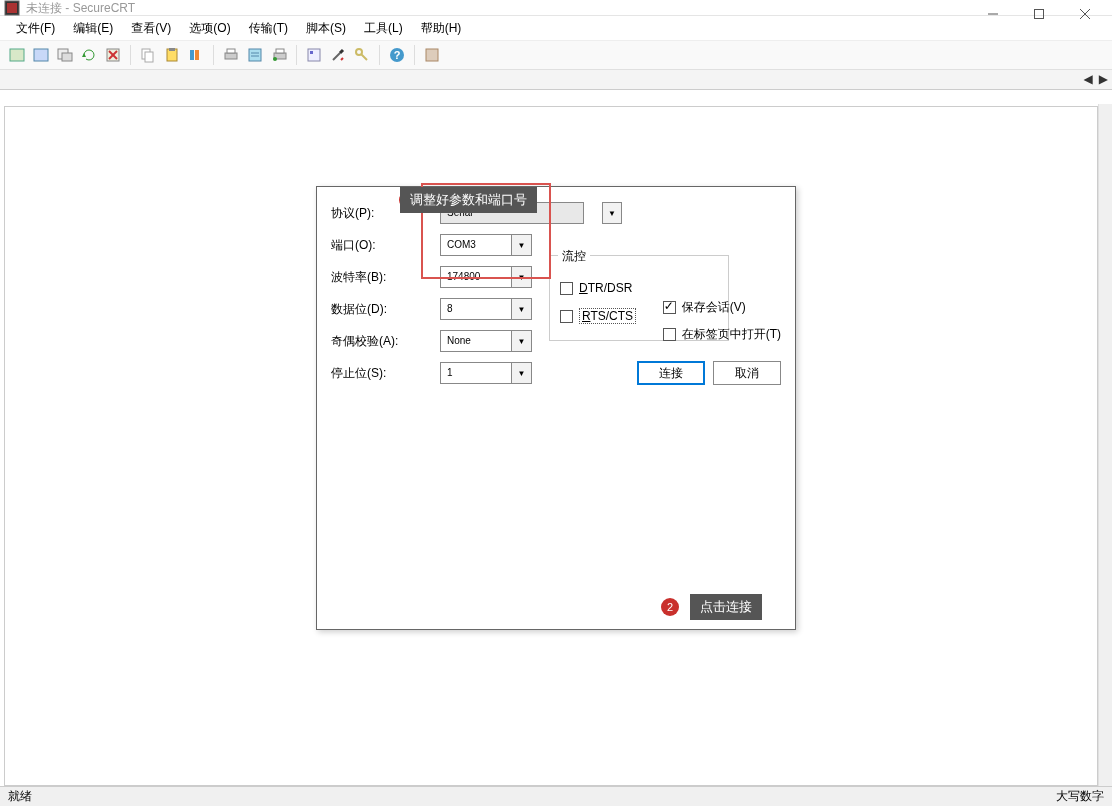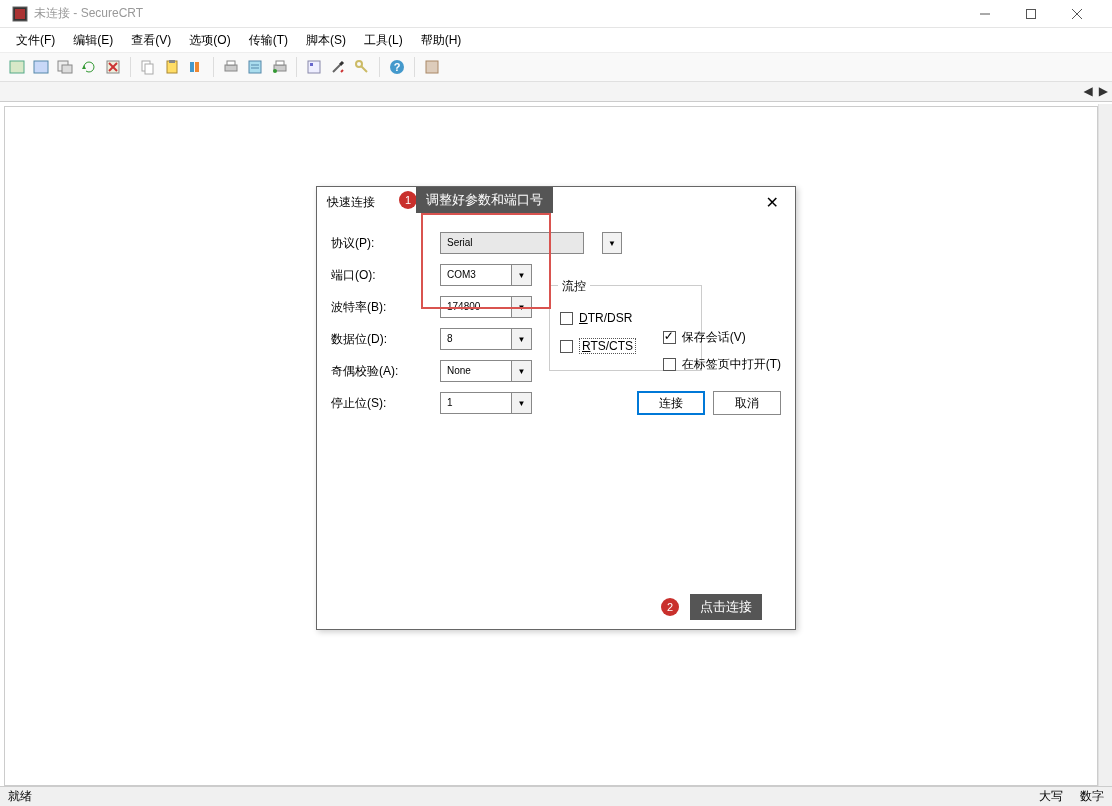--- a/index.html
+++ b/index.html
@@ -1,18 +1,18 @@
 <!DOCTYPE html>
 <html><head>
 <meta charset="utf-8">
 <style>
 * { box-sizing: border-box; margin: 0; padding: 0; font-family: "Microsoft YaHei", "SimSun", sans-serif; }
 body { width: 1112px; height: 806px; background: #fff; position: relative; overflow: hidden; font-size: 12px; }
 
-.titlebar { height: 28px; background: #fff; display: flex; align-items: center; padding: 0 12px; border-bottom: 1px solid #e5e5e5; }
+.titlebar { height: 16px; background: #fff; display: flex; align-items: flex-start; padding: 0 4px; border-bottom: 1px solid #e5e5e5; }
 .titlebar .app-icon { width: 16px; height: 16px; margin-right: 6px; }
 .titlebar .title { color: #999; font-size: 12px; }
 .titlebar .win-controls { margin-left: auto; display: flex; }
 .titlebar .win-btn { width: 46px; height: 28px; display: flex; align-items: center; justify-content: center; color: #888; }
 .titlebar .win-btn svg { stroke: #555; }
 
 .menubar { height: 24px; background: #fff; display: flex; align-items: center; padding: 0 8px; gap: 2px; }
 .menubar .menu-item { padding: 2px 8px; font-size: 12px; color: #000000; cursor: default; }
 
 .toolbar { height: 30px; background: #f9f9f9; border-top: 1px solid #eee; border-bottom: 1px solid #e0e0e0; display: flex; align-items: center; padding: 0 6px; gap: 2px; }
@@ -20,38 +20,38 @@
 .toolbar .tb-sep { width: 1px; height: 20px; background: #ddd; margin: 0 4px; }
 
 .tabstrip { height: 20px; background: #f4f4f4; border-bottom: 1px solid #ccc; position: relative; }
 .tabstrip .arrows { position: absolute; right: 4px; top: 2px; display: flex; gap: 6px; color: #333; font-size: 12px; }
 
 .content-area { position: absolute; top: 102px; left: 0; right: 14px; bottom: 20px; background: #fff; border: 1px solid #ccc; margin: 4px 0 0 4px; }
 .scrollbar-v { position: absolute; right: 0; top: 104px; bottom: 20px; width: 14px; background: #f0f0f0; border-left: 1px solid #e0e0e0; }
 .scrollbar-v .thumb { width: 14px; height: 100%; background: #f0f0f0; }
 
 .statusbar { position: absolute; bottom: 0; left: 0; right: 0; height: 20px; background: #f0f0f0; border-top: 1px solid #ccc; display: flex; align-items: center; padding: 0 8px; font-size: 12px; margin-top: 8px; }
-.statusbar .status-right { margin-left: auto; display: flex; gap: 17px; }
+.statusbar .status-right { margin-left: auto; display: flex; gap: 0; }
 
 
 .dialog { position: absolute; left: 316px; top: 186px; width: 480px; height: 444px; background: #fff; border: 1px solid #666; box-shadow: 2px 2px 6px rgba(0,0,0,0.2); }
 .dialog-titlebar { height: 30px; display: flex; align-items: center; padding: 0 10px; font-size: 12px; }
 .dialog-titlebar .dlg-close { margin-left: auto; font-size: 16px; cursor: pointer; padding: 2px 6px; }
 
 .dialog-body { padding: 10px 14px; position: relative; font-size: 12px; }
 .form-row { display: flex; align-items: center; height: 32px; gap: 13px; }
 .form-row .lbl { width: 96px; }
 .form-row .combo { display: flex; }
 .combo input, .combo .combo-text { height: 22px; border: 1px solid #888; padding: 0 6px; font-size: 10px; background: #fff; }
 .combo .combo-text { width: 72px; line-height: 20px; }
 .combo .combo-text.wide { width: 144px; background: #e8e8e8; }
 .combo .combo-arrow { width: 20px; height: 22px; border: 1px solid #888; border-left: none; display: flex; align-items: center; justify-content: center; background: #f2f2f2; font-size: 8px; }
 .combo.wide-gap .combo-arrow { border-left: 1px solid #888; margin-left: 18px; }
 
-.flowctrl-box { position: absolute; left: 232px; top: 68px; width: 153px; border: 1px solid #ccc; padding: 18px 10px 10px 10px; }
+.flowctrl-box { position: absolute; left: 232px; top: 68px; width: 180px; border: 1px solid #ccc; padding: 18px 10px 10px 10px; }
 .flowctrl-box .legend { position: absolute; top: -8px; left: 8px; background: #fff; padding: 0 4px; font-size: 12px; }
 .flowctrl-box .chk-row { display: flex; align-items: center; height: 28px; gap: 6px; }
 .chk { width: 13px; height: 13px; border: 1px solid #555; display: inline-block; position: relative; }
 .chk.checked::after { content: "✓"; position: absolute; top: -3px; left: 0; font-size: 12px; color: #000; }
 .chk-row .txt.dotted { border: 1px dotted #555; padding: 0 2px; }
 
 .bottom-chks { position: absolute; bottom: 56px; left: 14px; right: 14px; display: flex; }
 .bottom-chks .col { display: flex; flex-direction: column; gap: 10px; }
 .bottom-chks .col.right { margin-left: auto; }
 .chk-line { display: flex; align-items: center; gap: 6px; font-size: 12px; }
@@ -229,24 +229,20 @@
 
 <div class="statusbar">
   <span>就绪</span>
   <div class="status-right">
     <span>大写</span>
     <span>数字</span>
   </div>
 </div>
 
 <div class="dialog">
-  <div class="dialog-titlebar">
-    <span>快速连接</span>
-    <span class="dlg-close">✕</span>
-  </div>
   <div class="dialog-body">
 
     <div class="anno-rect" style="left:104px; top:-4px; width:130px; height:96px;"></div>
 
     <div class="form-row">
       <span class="lbl"><span>协议(P):</span></span>
       <div class="combo wide-gap">
         <div class="combo-text wide">Serial</div>
         <div class="combo-arrow">▼</div>
       </div>
@@ -321,16 +317,16 @@
       <div class="btn primary" style="position:relative;">
         <span>连接</span>
       </div>
       <div class="btn cancel">取消</div>
     </div>
 
   </div>
 </div>
 
 <div class="anno-badge" style="left:399px; top:191px;">1</div>
-<div class="anno-tooltip" style="left:416px; top:187px;">调整好参数和端口号</div>
+<div class="anno-tooltip" style="left:400px; top:187px;">调整好参数和端口号</div>
 
 <div class="anno-badge" style="left:661px; top:598px;">2</div>
 <div class="anno-tooltip" style="left:690px; top:594px;">点击连接</div>
 
 </body></html>

